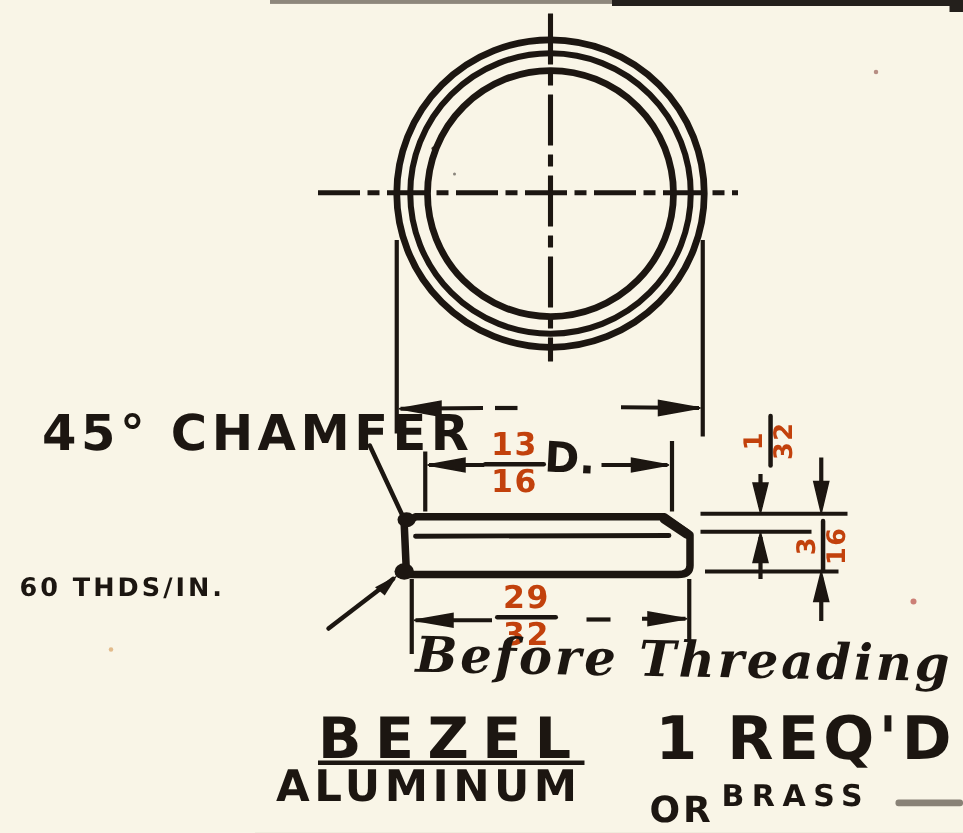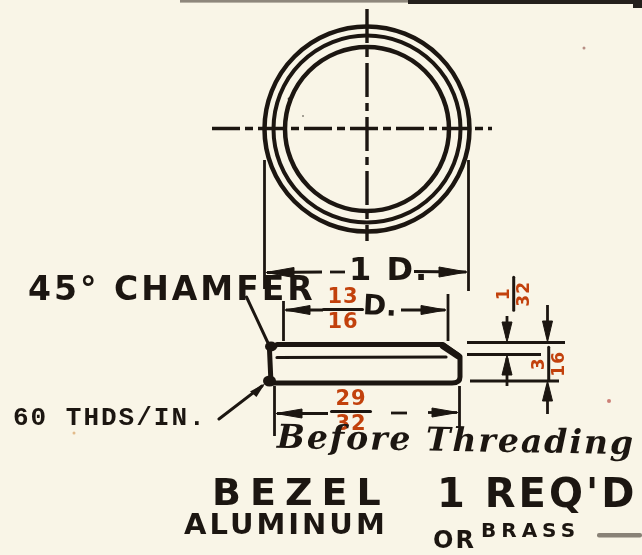--- a/index.html
+++ b/index.html
@@ -94,21 +94,20 @@
       <line x1="277" y1="357.5" x2="446" y2="357" stroke-width="3.2"></line>
       <line x1="443" y1="346" x2="458" y2="356" stroke-width="6.5"></line>
       <ellipse cx="271" cy="346.5" rx="6" ry="5" fill="#1c1611" stroke="none"></ellipse>
       <ellipse cx="269.5" cy="381" rx="6.5" ry="5.5" fill="#1c1611" stroke="none"></ellipse>
       <line x1="246.5" y1="297" x2="268" y2="343" stroke-width="3"></line>
       <line x1="219" y1="419" x2="262" y2="386" stroke-width="3"></line>
       <polygon points="265,383.5 250,391.5 256.5,397" fill="#1c1611" stroke="none"></polygon>
     </g>
   </svg>
 
-  <div class="txt" style="left:349px;top:253px;font-size:32px;letter-spacing:2px;">1 D.</div>
 
   <div class="frac" style="left:322px;top:287px;width:42px;">
     <span class="fnum">13</span>
     <span class="fbar"></span>
     <span class="fden">16</span>
   </div>
   <div class="txt" style="left:363px;top:292px;font-size:28px;transform:rotate(3deg);">D.</div>
 
   <div class="frac" style="left:330px;top:389px;width:42px;">
     <span class="fnum">29</span>
@@ -123,24 +122,24 @@
   </div>
 
   <div class="frac frac-sm rot" style="left:531px;top:346px;width:36px;">
     <span class="fnum">3</span>
     <span class="fbar"></span>
     <span class="fden">16</span>
   </div>
 
   <div class="txt" style="left:28px;top:272px;font-size:33px;letter-spacing:3px;">45° CHAMFER</div>
 
-  <div class="txt" style="left:13px;top:405px;font-size:26px;letter-spacing:2px;font-family:Liberation Mono, monospace;">60 THDS/IN.</div>
+  <div class="txt" style="left:13px;top:384px;font-size:17px;letter-spacing:2px;">60 THDS/IN.</div>
 
   <div class="txt script" style="left:277px;top:423px;font-size:33px;letter-spacing:2px;transform:rotate(1deg);">Before Threading</div>
 
-  <div class="txt" style="left:212px;top:473px;font-size:38px;letter-spacing:9px;">BEZEL</div>
+  <div class="txt" style="left:212px;top:473px;font-size:38px;letter-spacing:9px;text-decoration:underline;">BEZEL</div>
   <div class="txt" style="left:437px;top:473px;font-size:40px;letter-spacing:3px;">1 REQ'D</div>
 
   <div class="txt" style="left:184px;top:510px;font-size:29px;letter-spacing:3px;text-align:center;">ALUMINUM</div>
   <div class="txt" style="left:433px;top:528px;font-size:24px;letter-spacing:2px;">OR</div>
   <div class="txt" style="left:481px;top:520px;font-size:20px;letter-spacing:5px;">BRASS</div>
 
 </div>
 
 </body></html>

